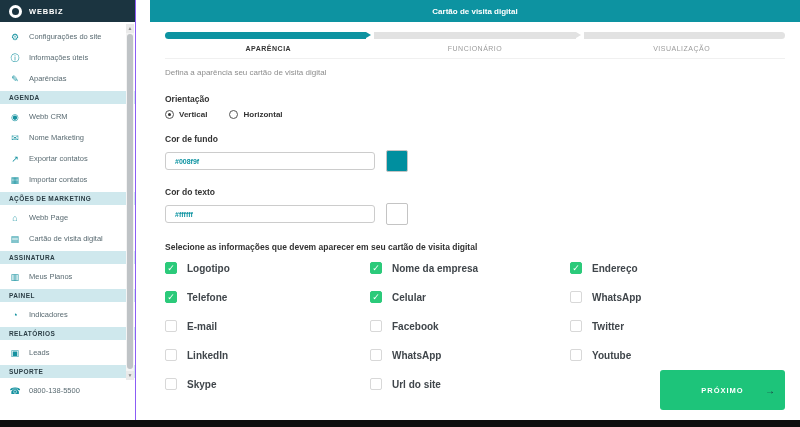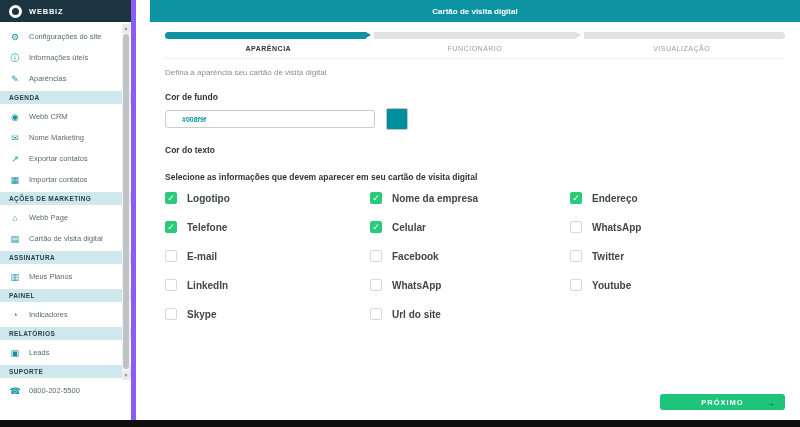--- a/index.html
+++ b/index.html
@@ -5,21 +5,21 @@
   * { box-sizing: border-box; margin: 0; padding: 0; }
   html, body {
     width: 800px; height: 427px;
     font-family: "Liberation Sans", sans-serif;
     background: #fff; overflow: hidden; position: relative;
   }
 
   
   .sidebar {
     position: absolute; left: 0; top: 0; width: 136px; height: 420px;
-    background: #fff; border-right: 5px solid #8b5cf6;
+    background: #fff; border-right: 1px solid #8b5cf6;
   }
   .logo-bar {
     height: 22px; background: #1b3440; display: flex; align-items: center;
     padding-left: 9px; gap: 7px;
   }
   .logo-mark {
     width: 13px; height: 13px; border-radius: 50%;
     border: 3.5px solid #fff; background: #1b3440;
   }
   .logo-text { color: #fff; font-size: 7.5px; font-weight: bold; letter-spacing: 0.8px; }
@@ -87,40 +87,40 @@
   .radio { width: 9px; height: 9px; border: 1.5px solid #555; border-radius: 50%;
     position: relative; background: #fff; }
   .radio.on::after { content: ''; position: absolute; left: 1.5px; top: 1.5px;
     width: 3px; height: 3px; border-radius: 50%; background: #333; }
   .radio-label { font-size: 8px; font-weight: bold; color: #333; }
 
   .color-field { margin-top: 15px; }
   .color-row { display: flex; align-items: center; gap: 11px; margin-top: 6px; }
   .color-input {
     width: 210px; height: 18px; border: 1px solid #ccc; border-radius: 3px;
-    padding-left: 16px; font-size: 7px; font-weight: bold; color: #0d93a1;
+    padding-left: 9px; font-size: 7px; font-weight: bold; color: #0d93a1;
     font-family: "Liberation Sans", sans-serif; outline: none;
   }
   .swatch { width: 22px; height: 22px; border: 1px solid #c4c4c4; border-radius: 2px; }
 
   .select-info { margin-top: 17px; }
   .check-grid {
     margin-top: 10px; display: grid; grid-template-columns: 205px 200px 1fr;
     row-gap: 17px;
   }
   .check-item { display: flex; align-items: center; gap: 10px; cursor: pointer; }
   .checkbox {
     width: 12px; height: 12px; border: 1px solid #d8d8d8; border-radius: 2px;
     background: #fff; color: #fff; font-size: 9px; line-height: 11px; text-align: center;
   }
   .checkbox.checked { background: #2bca7a; border-color: #2bca7a; }
   .check-label { font-size: 10px; font-weight: bold; color: #40464b; }
 
   .next-button {
-    position: absolute; right: 15px; bottom: 10px; width: 125px; height: 16px;
+    position: absolute; right: 15px; bottom: 10px; width: 125px; height: 40px;
     background: #1dc47a; border: none; border-radius: 3px; cursor: pointer;
     display: flex; align-items: center; justify-content: center; position: absolute;
   }
   .next-label { color: #fff; font-size: 7.5px; font-weight: bold; letter-spacing: 1px; }
   .next-arrow { position: absolute; right: 10px; color: #1b3440; font-size: 10px; font-weight: bold; }
 
   .bottom-bar { position: absolute; left: 0; bottom: 0; width: 800px; height: 7px; background: #0e0e0e; }
 </style>
 </head>
 <body>
@@ -180,21 +180,21 @@
         <span class="menu-label">Indicadores</span>
       </div>
       <div class="section-header">RELATÓRIOS</div>
       <div class="menu-item">
         <span class="menu-icon">▣</span>
         <span class="menu-label">Leads</span>
       </div>
       <div class="section-header">SUPORTE</div>
       <div class="menu-item">
         <span class="menu-icon">☎</span>
-        <span class="menu-label">0800-202-5500</span>
+        <span class="menu-label">0800-138-5500</span>
       </div>
     </div>
   <div class="sb-track">
     <div class="sb-arrow up">▲</div>
     <div class="sb-thumb"></div>
     <div class="sb-arrow down">▼</div>
   </div>
 </div>
 
 <div class="main-header">Cartão de visita digital</div>
@@ -209,31 +209,48 @@
     </div>
     <div class="step-labels">
       <div class="step-label active">APARÊNCIA</div>
       <div class="step-label">FUNCIONÁRIO</div>
       <div class="step-label">VISUALIZAÇÃO</div>
     </div>
   </div>
 
   <div class="subtitle">Defina a aparência seu cartão de visita digital</div>
 
+  <div class="orientation">
+    <div class="field-label">Orientação</div>
+    <div class="radio-row">
+      <div class="radio-option">
+        <span class="radio on"></span>
+        <span class="radio-label">Vertical</span>
+      </div>
+      <div class="radio-option">
+        <span class="radio"></span>
+        <span class="radio-label">Horizontal</span>
+      </div>
+    </div>
+  </div>
 
   <div class="color-field">
     <div class="field-label">Cor de fundo</div>
     <div class="color-row">
       <input class="color-input" type="text" value="#008f9f" style="">
       <span class="swatch" id="bg-swatch" style="background: rgb(0, 143, 159);"></span>
     </div>
   </div>
 
   <div class="color-field">
     <div class="field-label">Cor do texto</div>
+    <div class="color-row">
+      <input class="color-input" type="text" value="#ffffff" style="">
+      <span class="swatch" id="text-swatch" style="background: rgb(255, 255, 255);"></span>
+    </div>
   </div>
 
   <div class="select-info">
     <div class="field-label">Selecione as informações que devem aparecer em seu cartão de visita digital</div>
     <div class="check-grid">
         <div class="check-item">
           <span class="checkbox checked">✓</span>
           <span class="check-label">Logotipo</span>
         </div>
         <div class="check-item">

